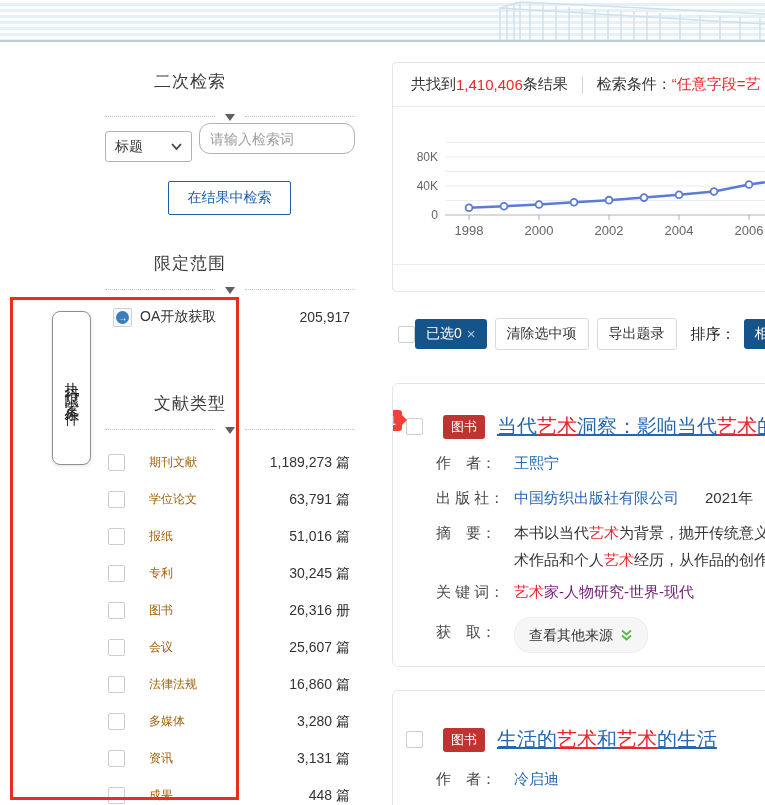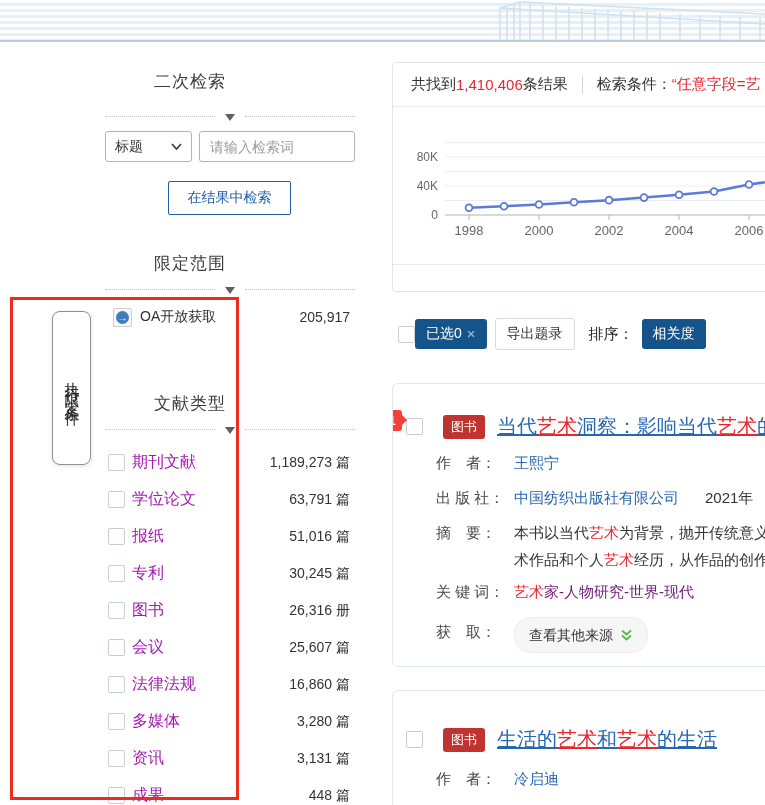--- a/index.html
+++ b/index.html
@@ -12,41 +12,41 @@
     border-bottom:2px solid #b9cdde;}
   .banner svg{position:absolute;right:0;top:0;}
 
   
   .sec-title{position:absolute;left:0;width:380px;text-align:center;font-size:17px;color:#3c3c3c;letter-spacing:1px;}
   .divider{position:absolute;left:105px;width:250px;height:12px;display:flex;align-items:center;}
   .divider .dotline{flex:1;border-top:1px dotted #c4c4c4;}
   .divider .tri{width:0;height:0;border:5px solid transparent;border-top:7px solid #5f5f5f;margin:7px 10px 0 10px;}
   .selectbox{position:absolute;left:105px;top:131px;width:87px;height:31px;border:1px solid #b3b3b3;border-radius:3px;
     display:flex;align-items:center;justify-content:space-between;padding:0 9px;box-sizing:border-box;font-size:14px;color:#333;background:#fff;cursor:pointer;}
-  .search-input{position:absolute;left:199px;top:131px;width:156px;height:31px;border:1px solid #b3b3b3;border-radius:3px;
+  .search-input{position:absolute;left:199px;top:123px;width:156px;height:31px;border:1px solid #b3b3b3;border-radius:11px;
     box-sizing:border-box;padding:0 10px;font-size:14px;color:#333;outline:none;font-family:inherit;}
   .search-input::placeholder{color:#9c9c9c;}
   .search-btn{position:absolute;left:168px;top:181px;width:121px;height:32px;background:#fff;border:1px solid #1f5fa9;
     color:#1f5fa9;font-size:14px;border-radius:2px;display:flex;align-items:center;justify-content:center;cursor:pointer;}
 
   .red-box{position:absolute;left:10px;top:297px;width:229px;height:503px;border:3px solid #ed2b1f;box-sizing:border-box;z-index:8;}
   .v-tooltip{position:absolute;left:52px;top:311px;width:37px;height:152px;background:#fff;border:1px solid #8f8f8f;border-radius:8px;
     box-shadow:0 1px 4px rgba(0,0,0,.12);z-index:9;display:flex;align-items:center;justify-content:center;
     writing-mode:vertical-rl;text-orientation:upright;font-size:15px;color:#222;letter-spacing:6px;}
 
   .oa-row{position:absolute;left:113px;top:306px;width:237px;height:22px;display:flex;align-items:center;}
   .oa-icon{width:17px;height:17px;border:1px solid #cfcfcf;background:#f7f7f7;border-radius:2px;display:flex;align-items:center;justify-content:center;flex:none;}
   .oa-circ{width:13px;height:13px;border-radius:50%;background:#3e7dbd;color:#fff;font-size:10px;line-height:13px;text-align:center;}
   .oa-label{margin-left:8px;font-size:14px;color:#333;cursor:pointer;}
   .oa-count{margin-left:auto;font-size:14px;color:#333;}
 
   .dt-list{position:absolute;left:0;top:444px;width:380px;}
   .dt-row{height:37px;display:flex;align-items:center;padding-left:108px;padding-right:30px;}
   .cb{width:17px;height:17px;border:1px solid #c8cdd5;border-radius:2px;background:#fff;flex:none;box-sizing:border-box;cursor:pointer;}
-  .dt-label{margin-left:7px;font-size:16px;color:#a21caf;cursor:pointer;}
+  .dt-label{margin-left:24px;font-size:12px;color:#a16207;cursor:pointer;}
   .dt-count{margin-left:auto;font-size:14px;color:#333;}
 
   
   .rpanel{position:absolute;left:392px;top:62px;width:600px;}
   .stats-card{position:absolute;left:0;top:0;width:600px;height:230px;border:1px solid #e0e5ec;border-radius:4px;background:#fff;box-sizing:border-box;}
   .stats-head{height:43px;border-bottom:1px solid #ececec;display:flex;align-items:center;padding:0 18px;font-size:15px;color:#333;white-space:nowrap;overflow:hidden;}
   .red-txt{color:#e8262d;}
   .vsep{width:1px;height:18px;background:#d5d5d5;margin:0 14px;flex:none;}
   .chart-wrap{height:157px;position:relative;}
   .stats-foot{height:27px;border-top:1px solid #ececec;}
@@ -263,20 +263,21 @@
       </div>
       <div class="stats-foot"></div>
     </div>
 
     <div class="toolbar">
       <span class="cb"></span>
       <span class="btn-navy">
         <span>已选0</span>
         <span class="x">×</span>
       </span>
+      <span class="btn-line">清除选中项</span>
       <span class="btn-line">导出题录</span>
       <span class="sort-label">排序：</span>
       <span class="btn-navy" style="margin-left:8px">相关度</span>
 
     </div>
 
     <div class="res-card" id="res1">
       <div class="marker">1</div>
       <div class="res-head">
         <span class="cb res-cb"></span>

